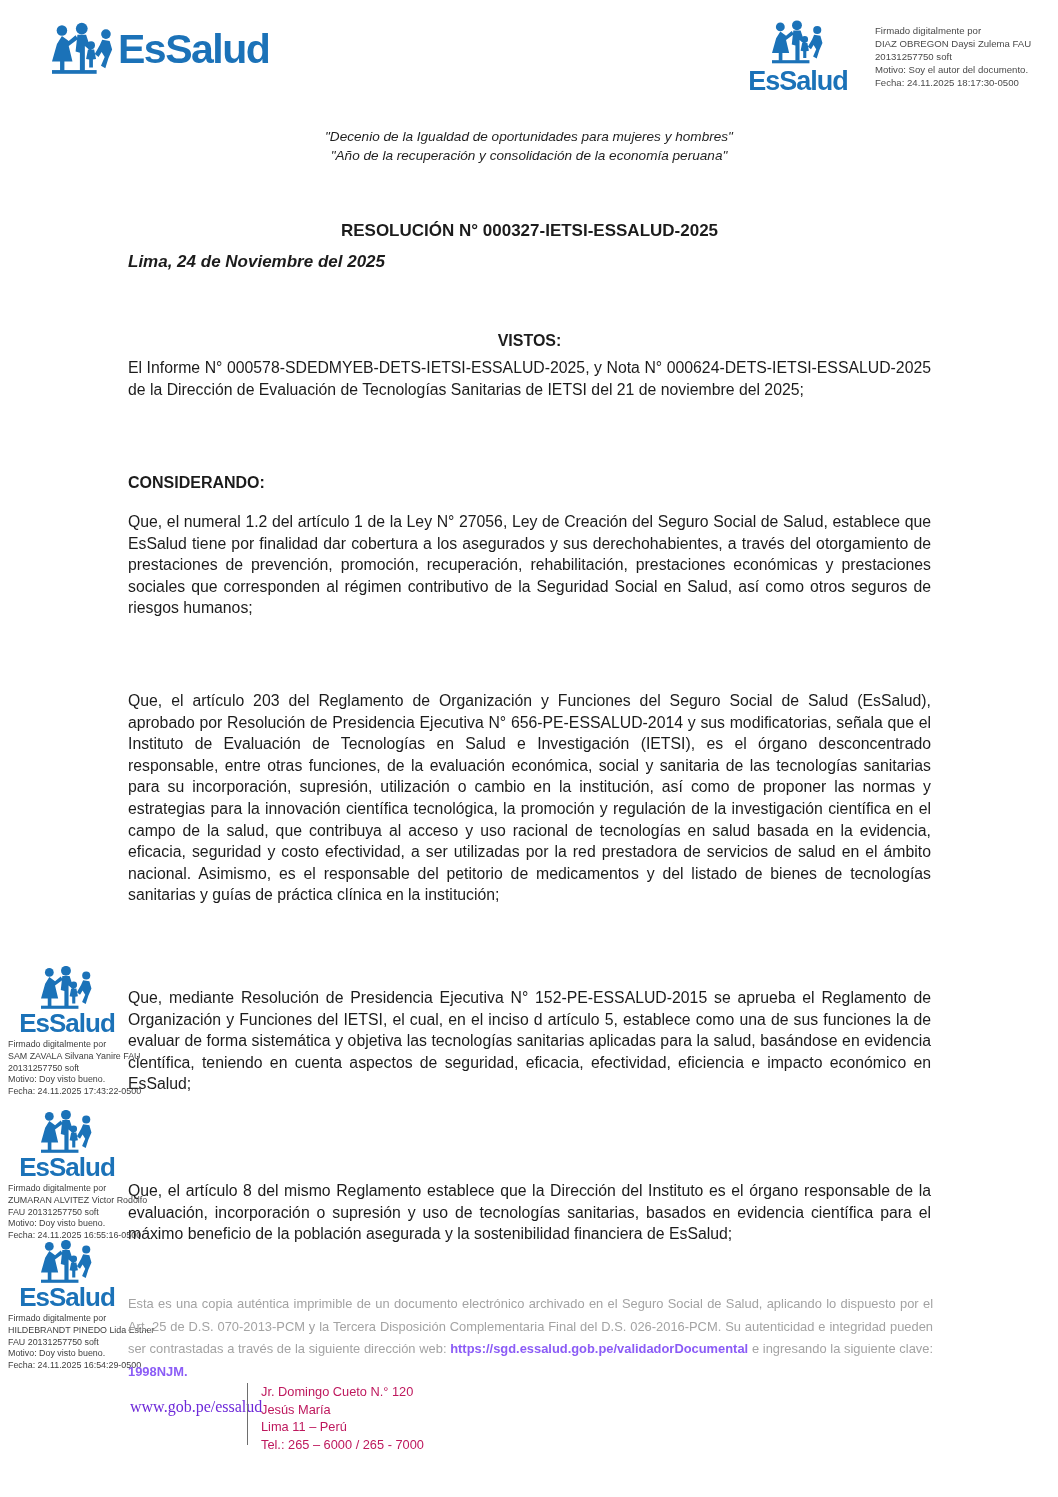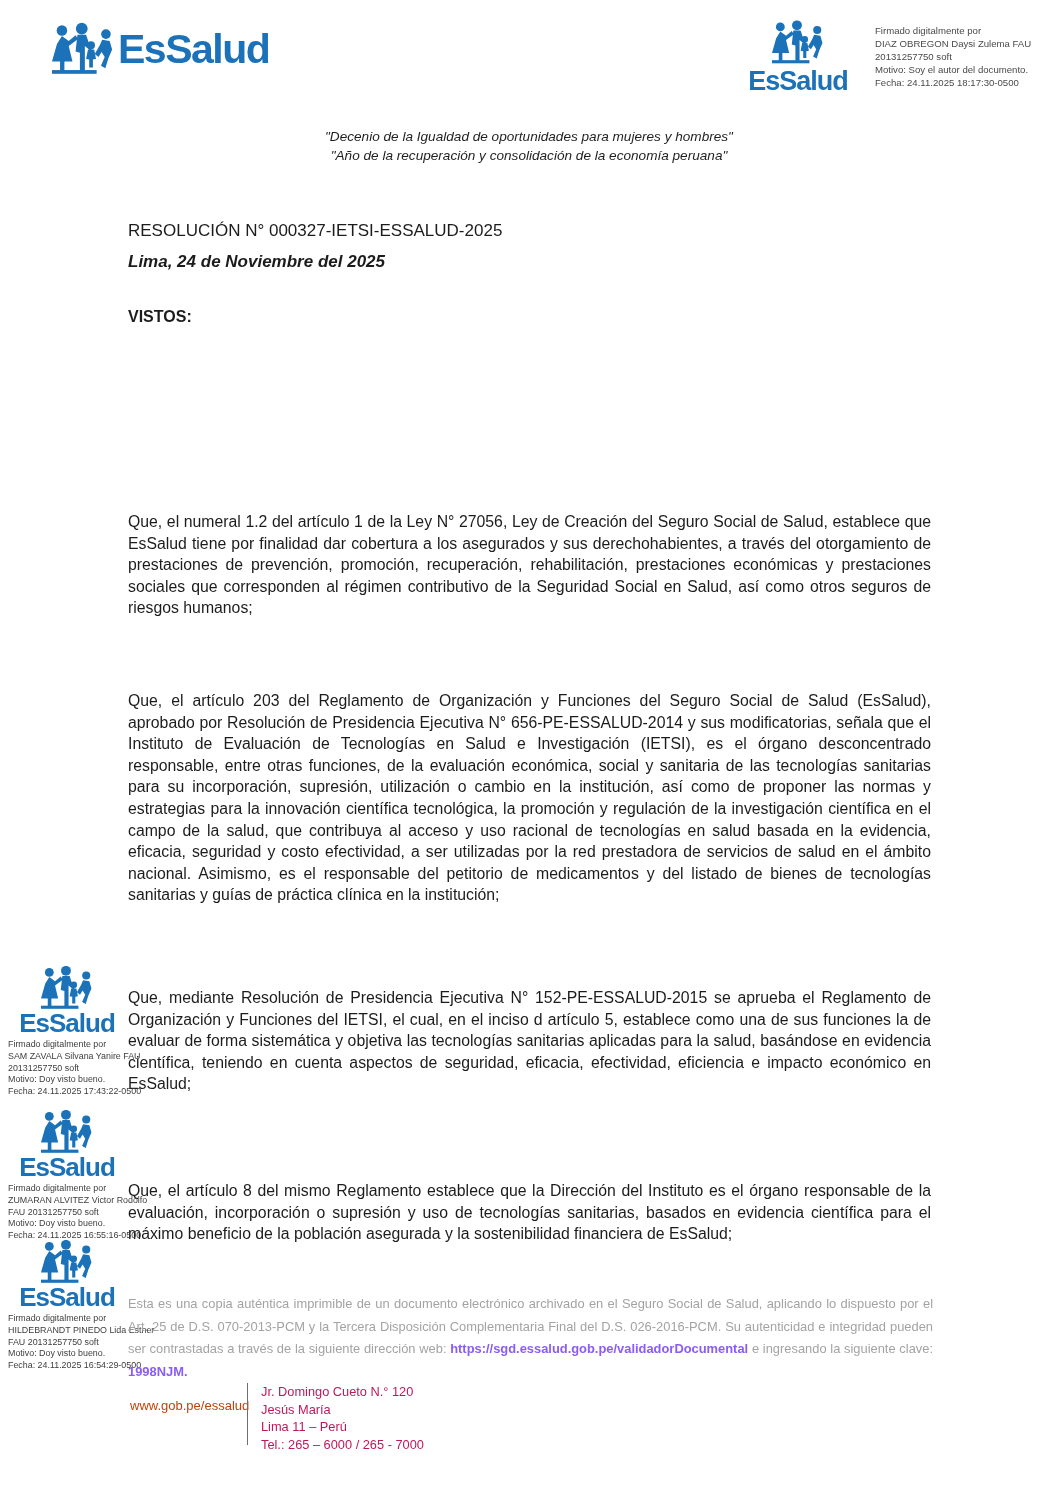--- a/index.html
+++ b/index.html
@@ -32,24 +32,24 @@
   
   .sig-right { position: absolute; left: 875px; top: 24px; width: 175px;
     font-size: 9.6px; line-height: 13px; color: #4a4a4a; }
 
   
   .quotes { position: absolute; left: 0; top: 127px; width: 1058px; text-align: center;
     font-style: italic; font-size: 13.6px; line-height: 19px; color: #1f1f1f; }
 
   
   .col { position: absolute; left: 128px; width: 803px; }
-  .doc-title { top: 221px; font-size: 17px; font-weight: 400; }
+  .doc-title { top: 221px; font-size: 17px; font-weight: 700; text-align: center; }
   .doc-date  { top: 252px; font-size: 17px; font-weight: 700; font-style: italic; }
   .h-bold    { font-size: 16px; font-weight: 700; }
-  .vistos-h  { top: 308px; }
+  .vistos-h  { top: 332px; text-align: center; }
   .vistos-p  { top: 357px; }
   .consid-h  { top: 474px; }
   .para { font-size: 15.8px; line-height: 21.6px; text-align: justify; color: #1c1c1c; }
   .p1 { top: 511px; }
   .p2 { top: 690px; }
   .p3 { top: 987px; }
   .p4 { top: 1180px; }
 
   
   .stamp { position: absolute; left: 8px; width: 132px; }
@@ -62,21 +62,21 @@
   .stamp .wordmark { font-size: 26px; font-weight: 700; letter-spacing: -1px; line-height: 26px; }
   .stamp .stamp-lines { margin-top: 3px; font-size: 8.9px; line-height: 11.8px; color: #3d3d3d; white-space: nowrap; }
 
   
   .auth-note { position: absolute; left: 128px; top: 1293px; width: 805px;
     font-size: 12.9px; line-height: 22.6px; color: #a3a3a3; text-align: justify; }
   .auth-note b { color: #8b5cf6; }
 
   
   .footer-web { position: absolute; left: 130px; top: 1398px; width: 110px;
-    font-size: 13px; color: #c2410c; }
+    font-size: 16px; color: #6d28d9; font-family: Liberation Serif, serif; }
   .footer-divider { position: absolute; left: 247px; top: 1383px; width: 1px; height: 62px; background: #6e6e6e; }
   .footer-address { position: absolute; left: 261px; top: 1383px;
     font-size: 12.8px; line-height: 17.6px; color: #be185d; }
 </style>
 </head>
 <body>
 
 <div class="page">
 
   <div class="logo-left">
@@ -137,21 +137,23 @@
 
   <div class="quotes">
     <div>"Decenio de la Igualdad de oportunidades para mujeres y hombres"</div>
     <div>"Año de la recuperación y consolidación de la economía peruana"</div>
   </div>
 
   <div class="col doc-title">RESOLUCIÓN N° 000327-IETSI-ESSALUD-2025</div>
   <div class="col doc-date">Lima, 24 de Noviembre del 2025</div>
 
   <div class="col h-bold vistos-h">VISTOS:</div>
-
+  <p class="col para vistos-p">El Informe N° 000578-SDEDMYEB-DETS-IETSI-ESSALUD-2025, y Nota N° 000624-DETS-IETSI-ESSALUD-2025 de la Dirección de Evaluación de Tecnologías Sanitarias de IETSI del 21 de noviembre del 2025;</p>
+
+  <div class="col h-bold consid-h">CONSIDERANDO:</div>
   <p class="col para p1">Que, el numeral 1.2 del artículo 1 de la Ley N° 27056, Ley de Creación del Seguro Social de Salud, establece que EsSalud tiene por finalidad dar cobertura a los asegurados y sus derechohabientes, a través del otorgamiento de prestaciones de prevención, promoción, recuperación, rehabilitación, prestaciones económicas y prestaciones sociales que corresponden al régimen contributivo de la Seguridad Social en Salud, así como otros seguros de riesgos humanos;</p>
   <p class="col para p2">Que, el artículo 203 del Reglamento de Organización y Funciones del Seguro Social de Salud (EsSalud), aprobado por Resolución de Presidencia Ejecutiva N° 656-PE-ESSALUD-2014 y sus modificatorias, señala que el Instituto de Evaluación de Tecnologías en Salud e Investigación (IETSI), es el órgano desconcentrado responsable, entre otras funciones, de la evaluación económica, social y sanitaria de las tecnologías sanitarias para su incorporación, supresión, utilización o cambio en la institución, así como de proponer las normas y estrategias para la innovación científica tecnológica, la promoción y regulación de la investigación científica en el campo de la salud, que contribuya al acceso y uso racional de tecnologías en salud basada en la evidencia, eficacia, seguridad y costo efectividad, a ser utilizadas por la red prestadora de servicios de salud en el ámbito nacional. Asimismo, es el responsable del petitorio de medicamentos y del listado de bienes de tecnologías sanitarias y guías de práctica clínica en la institución;</p>
   <p class="col para p3">Que, mediante Resolución de Presidencia Ejecutiva N° 152-PE-ESSALUD-2015 se aprueba el Reglamento de Organización y Funciones del IETSI, el cual, en el inciso d artículo 5, establece como una de sus funciones la de evaluar de forma sistemática y objetiva las tecnologías sanitarias aplicadas para la salud, basándose en evidencia científica, teniendo en cuenta aspectos de seguridad, eficacia, efectividad, eficiencia e impacto económico en EsSalud;</p>
   <p class="col para p4">Que, el artículo 8 del mismo Reglamento establece que la Dirección del Instituto es el órgano responsable de la evaluación, incorporación o supresión y uso de tecnologías sanitarias, basados en evidencia científica para el máximo beneficio de la población asegurada y la sostenibilidad financiera de EsSalud;</p>
 
   <div class="stamp stamp-1">
     <div class="stamp-logo">
       <span class="family-icon-slot">
   <svg viewBox="0 0 100 84" xmlns="http://www.w3.org/2000/svg">
     <g fill="currentColor">

